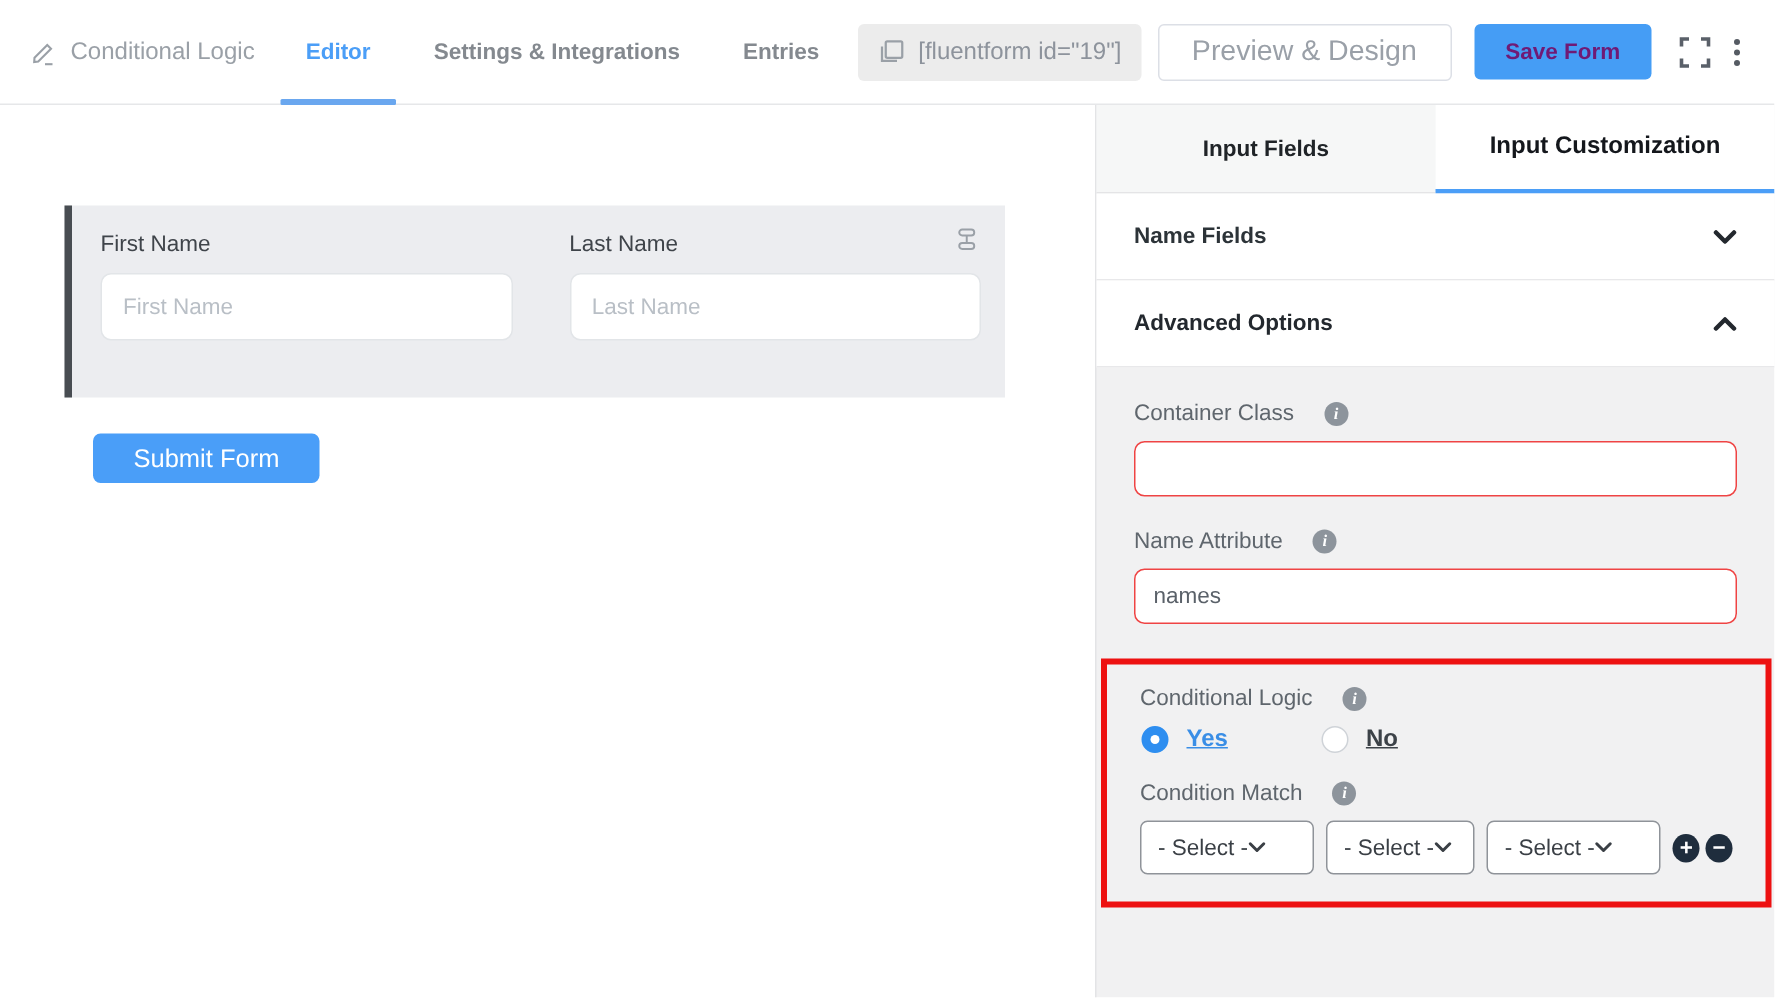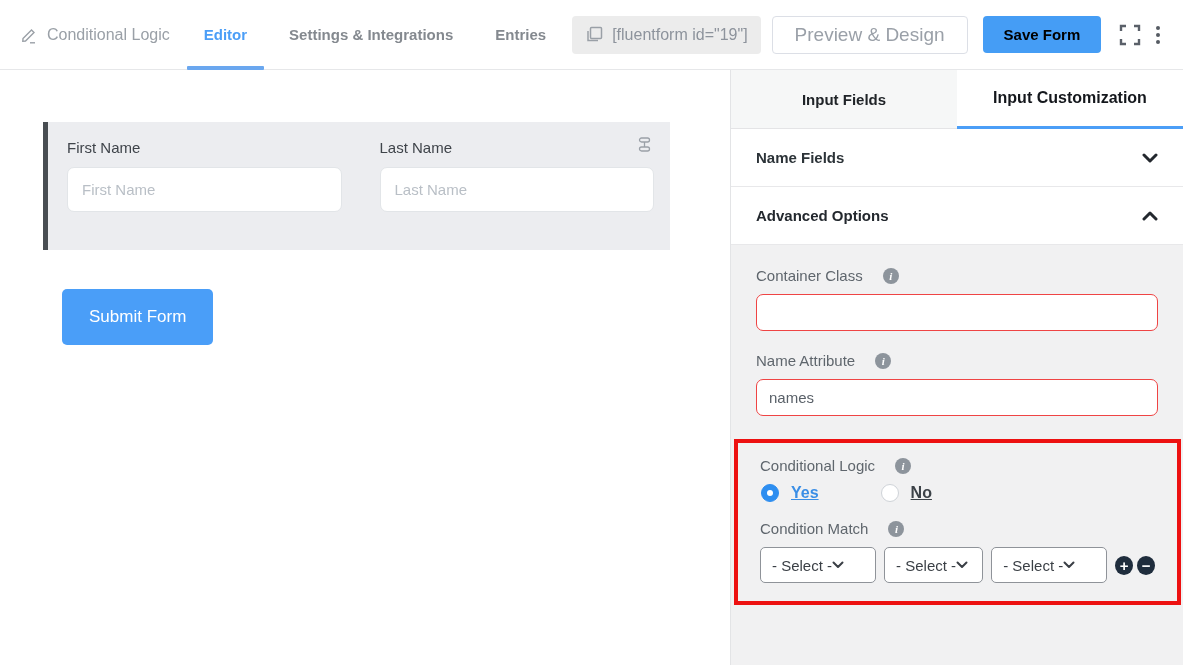--- a/index.html
+++ b/index.html
@@ -17,38 +17,38 @@
   .nav-tab{font-size:15px;font-weight:bold;color:#84898f;cursor:pointer;position:relative;
     height:70px;display:flex;align-items:center;}
   .nav-tab.active{color:var(--accent-text);}
   .nav-tab.active .underline{position:absolute;left:-17px;right:-17px;bottom:0;height:4px;
     background:#6aa7ef;border-radius:1px;}
   .shortcode-pill{margin-left:26px;height:38px;background:#ececec;border-radius:4px;
     display:flex;align-items:center;gap:8px;padding:0 13px;color:#8d939c;font-size:16px;cursor:pointer;}
   .btn-preview{margin-left:11px;height:38px;background:#fff;border:1px solid #dcdfe6;border-radius:4px;
     color:#9aa0a8;font-size:19px;padding:0 22px;cursor:pointer;font-family:inherit;}
   .btn-save{margin-left:15px;height:37px;background:var(--accent);border:none;border-radius:4px;
-    color:#000000;font-size:15px;font-weight:bold;padding:0 21px;cursor:pointer;font-family:inherit;text-align:center;}
+    color:#701a75;font-size:15px;font-weight:bold;padding:0 21px;cursor:pointer;font-family:inherit;text-align:center;}
   .icon-btn{background:none;border:none;cursor:pointer;display:flex;align-items:center;padding:0;}
   .fullscreen{margin-left:17px;}
   .kebab{margin-left:14px;display:flex;flex-direction:column;gap:3px;}
   .kebab i{width:4px;height:4px;border-radius:50%;background:#555b63;display:block;}
   
   .main{display:flex;height:595px;}
   .editor{flex:1;background:#fff;position:relative;}
-  .form-block{position:absolute;left:43px;top:52px;width:627px;height:128px;background:#ecedf0;
+  .form-block{position:absolute;left:43px;top:67px;width:627px;height:128px;background:#ecedf0;
     border-left:5px solid #484d52;padding:17px 16px 0 19px;}
   .field-options{position:absolute;top:14px;right:18px;}
   .form-cols{display:flex;gap:38px;}
   .form-col{width:277px;}
   .form-col label{display:block;font-size:15px;color:#3f444a;margin-bottom:11px;}
   .form-col input{width:100%;height:45px;border:1px solid #e2e5e8;border-radius:7px;background:#fff;
     padding:0 14px;font-size:15px;color:#3f444a;font-family:inherit;outline:none;}
   .form-col input::placeholder{color:#b9bfc6;}
-  .btn-submit{position:absolute;left:62px;top:219px;height:56px;background:#4a9ef8;border:none;
+  .btn-submit{position:absolute;left:62px;top:219px;height:33px;background:#4a9ef8;border:none;
     border-radius:5px;color:#fff;font-size:17px;padding:0 27px;cursor:pointer;font-family:inherit;}
   
   .panel{width:453px;border-left:1px solid #e3e4e6;background:#f1f1f2;display:flex;flex-direction:column;position:relative;}
   .panel-tabs{display:flex;height:59px;}
   .panel-tab{flex:1;display:flex;align-items:center;justify-content:center;cursor:pointer;
     background:#f6f7f7;border-bottom:1px solid #e4e4e6;font-size:15px;font-weight:600;color:#202428;}
   .panel-tab.active{background:#fff;border-bottom:3px solid var(--accent-text);
     font-size:16px;font-weight:bold;color:#14171c;}
   .accordion{height:58px;background:#fff;border-bottom:1px solid #e8e8ea;display:flex;
     align-items:center;justify-content:space-between;padding:0 25px;cursor:pointer;}

